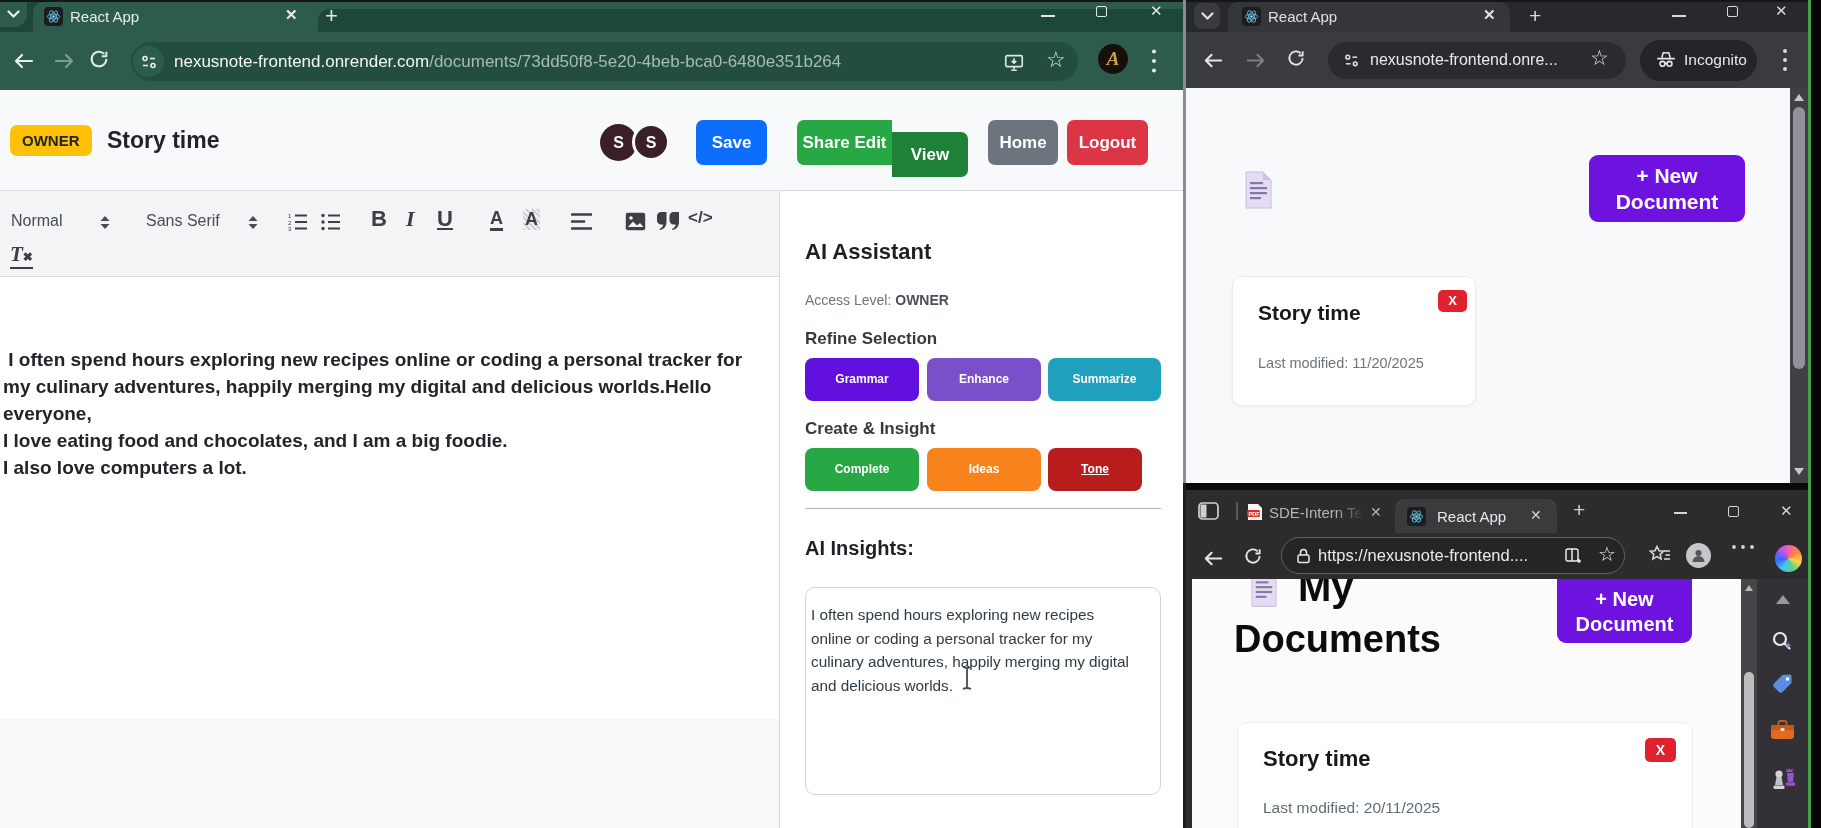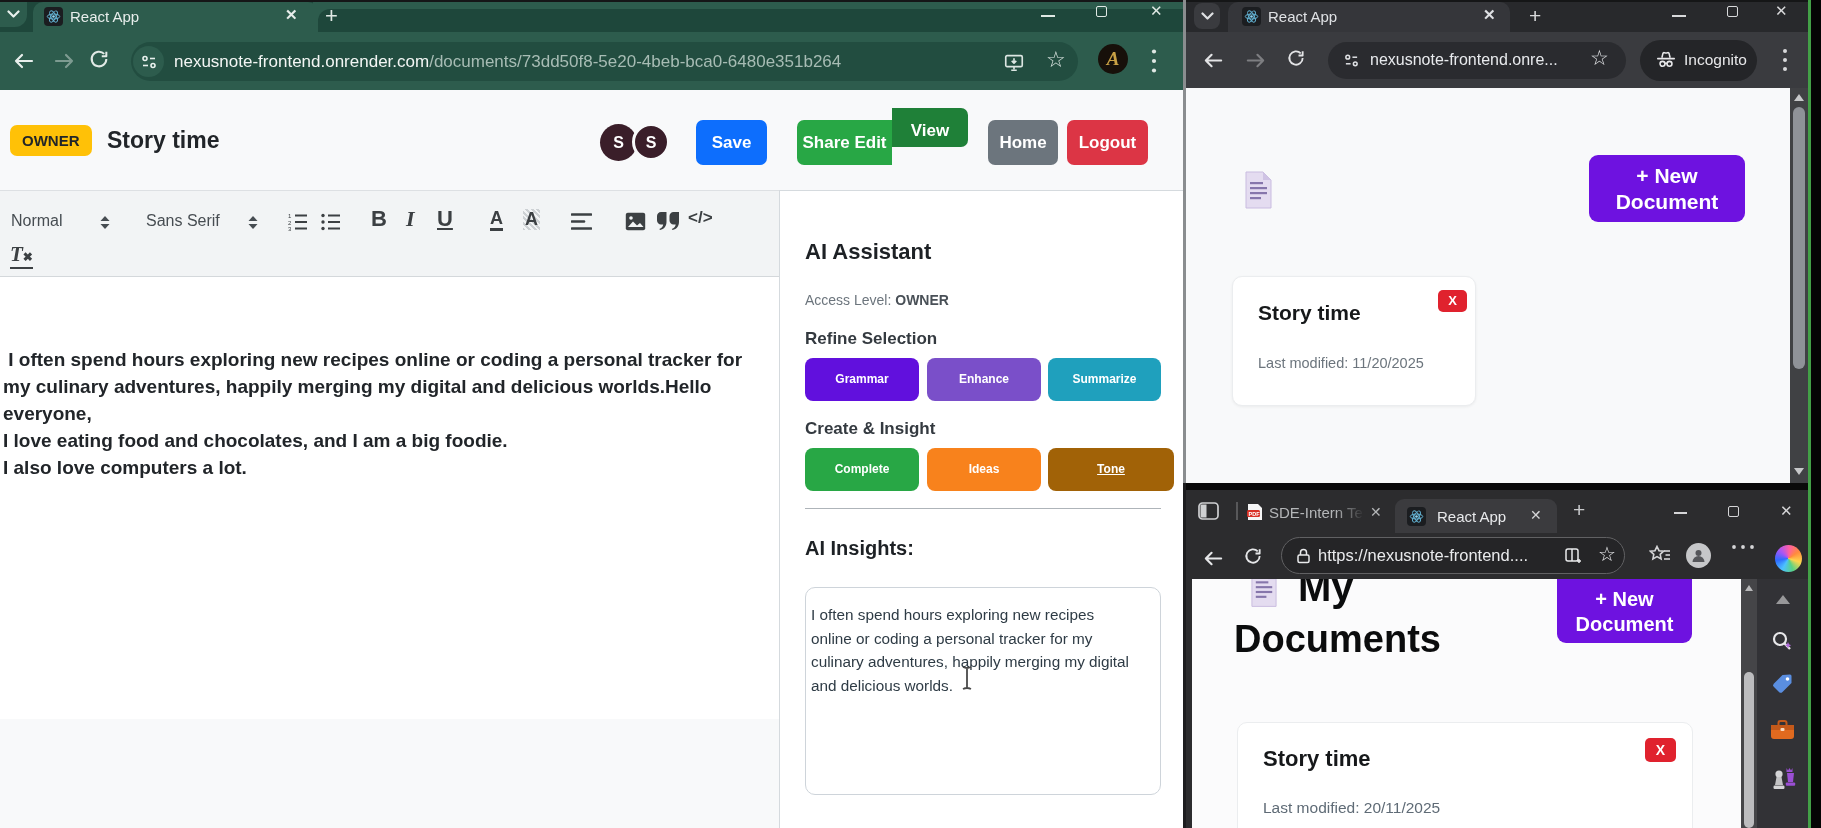--- a/index.html
+++ b/index.html
@@ -104,21 +104,21 @@
           <circle cx="3" cy="22.5" r="2.1" fill="#dfe8e4"></circle>
         </svg>
     </div>
 
     <div class="abs badge-owner" style="left:10px;top:125px;">OWNER</div>
     <div class="abs" style="left:107px;top:127px;font-size:23px;font-weight:700;color:#212529;">Story time</div>
     <div class="abs" style="left:600px;top:124px;width:37px;height:37px;border-radius:50%;background:#3a1e29;color:#fff;font-weight:700;font-size:16px;text-align:center;line-height:37px;">S</div>
     <div class="abs" style="left:632px;top:123px;width:38px;height:38px;border-radius:50%;background:#3a1e29;border:3px solid #f8f9fa;color:#fff;font-weight:700;font-size:16px;text-align:center;line-height:33px;">S</div>
     <div class="btn" style="left:696px;top:120px;width:71px;height:45px;line-height:45px;background:#0d6efd;">Save</div>
     <div class="btn" style="left:797px;top:120px;width:95px;height:45px;line-height:45px;background:#28a745;border-radius:7px 0 0 7px;">Share Edit</div>
-    <div class="btn" style="left:892px;top:108px;width:76px;height:39px;line-height:45px;background:#1f8038;border-radius:0 7px 7px 0;">View</div>
+    <div class="btn" style="left:892px;top:132px;width:76px;height:45px;line-height:45px;background:#1f8038;border-radius:0 7px 7px 0;">View</div>
     <div class="btn" style="left:988px;top:120px;width:70px;height:45px;line-height:45px;background:#6c757d;">Home</div>
     <div class="btn" style="left:1067px;top:120px;width:81px;height:45px;line-height:45px;background:#dc3545;">Logout</div>
 
     <div class="qtb abs">
       <div class="abs" style="left:11px;top:21px;font-size:16px;">Normal</div>
       <svg class="abs" style="left:99px;top:25px;" width="12" height="13" viewBox="0 0 12 13" fill="#474d52">
           <path d="M6 0 L10.5 5 H1.5 Z"></path>
           <path d="M6 13 L10.5 8 H1.5 Z"></path>
         </svg>
       <div class="abs" style="left:146px;top:21px;font-size:16px;">Sans Serif</div>
@@ -181,21 +181,21 @@
     <div id="panel" class="abs">
       <div class="abs" style="left:25px;top:48px;font-size:22px;font-weight:700;color:#1d2125;">AI Assistant</div>
       <div class="abs" style="left:25px;top:101px;font-size:14px;color:#6c757d;">Access Level: <span style="font-weight:700;color:#495057;">OWNER</span></div>
       <div class="abs" style="left:25px;top:138px;font-size:17px;font-weight:700;color:#343a40;">Refine Selection</div>
       <div class="pbtn" style="left:25px;top:167px;background:#6110dd;">Grammar</div>
       <div class="pbtn" style="left:147px;top:167px;background:#7a4fc9;">Enhance</div>
       <div class="pbtn" style="left:268px;top:167px;width:113px;background:#1fa0bd;">Summarize</div>
       <div class="abs" style="left:25px;top:228px;font-size:17px;font-weight:700;color:#343a40;">Create &amp; Insight</div>
       <div class="pbtn" style="left:25px;top:257px;background:#28a745;">Complete</div>
       <div class="pbtn" style="left:147px;top:257px;background:#f8821c;">Ideas</div>
-      <div class="pbtn" style="left:268px;top:257px;width:126px;background:#a16207;text-decoration:underline;">Tone</div>
+      <div class="pbtn" style="left:268px;top:257px;width:94px;background:#b91c1c;text-decoration:underline;">Tone</div>
       <div class="abs" style="left:25px;top:317px;width:356px;height:1px;background:#aeb4b9;"></div>
       <div class="abs" style="left:25px;top:346px;font-size:20px;font-weight:700;color:#1d2125;">AI Insights:</div>
       <div class="abs" style="left:25px;top:396px;width:356px;height:208px;border:1px solid #ced4da;border-radius:10px;background:#fff;">
         <div class="abs" style="left:5px;top:15px;width:336px;font-size:15.3px;color:#2e3b45;line-height:23.5px;white-space:nowrap;">I often spend hours exploring new recipes<br>online or coding a personal tracker for my<br>culinary adventures, happily merging my digital<br>and delicious worlds.</div>
         <svg class="abs" style="left:154px;top:77px;" width="14" height="26" viewBox="0 0 14 26">
             <path d="M7 3 V23 M3 2 Q7 4 11 2 M3 24 Q7 22 11 24" stroke="#4a4a4a" stroke-width="1.8" fill="none"></path>
           </svg>
       </div>
     </div>
   </div>

